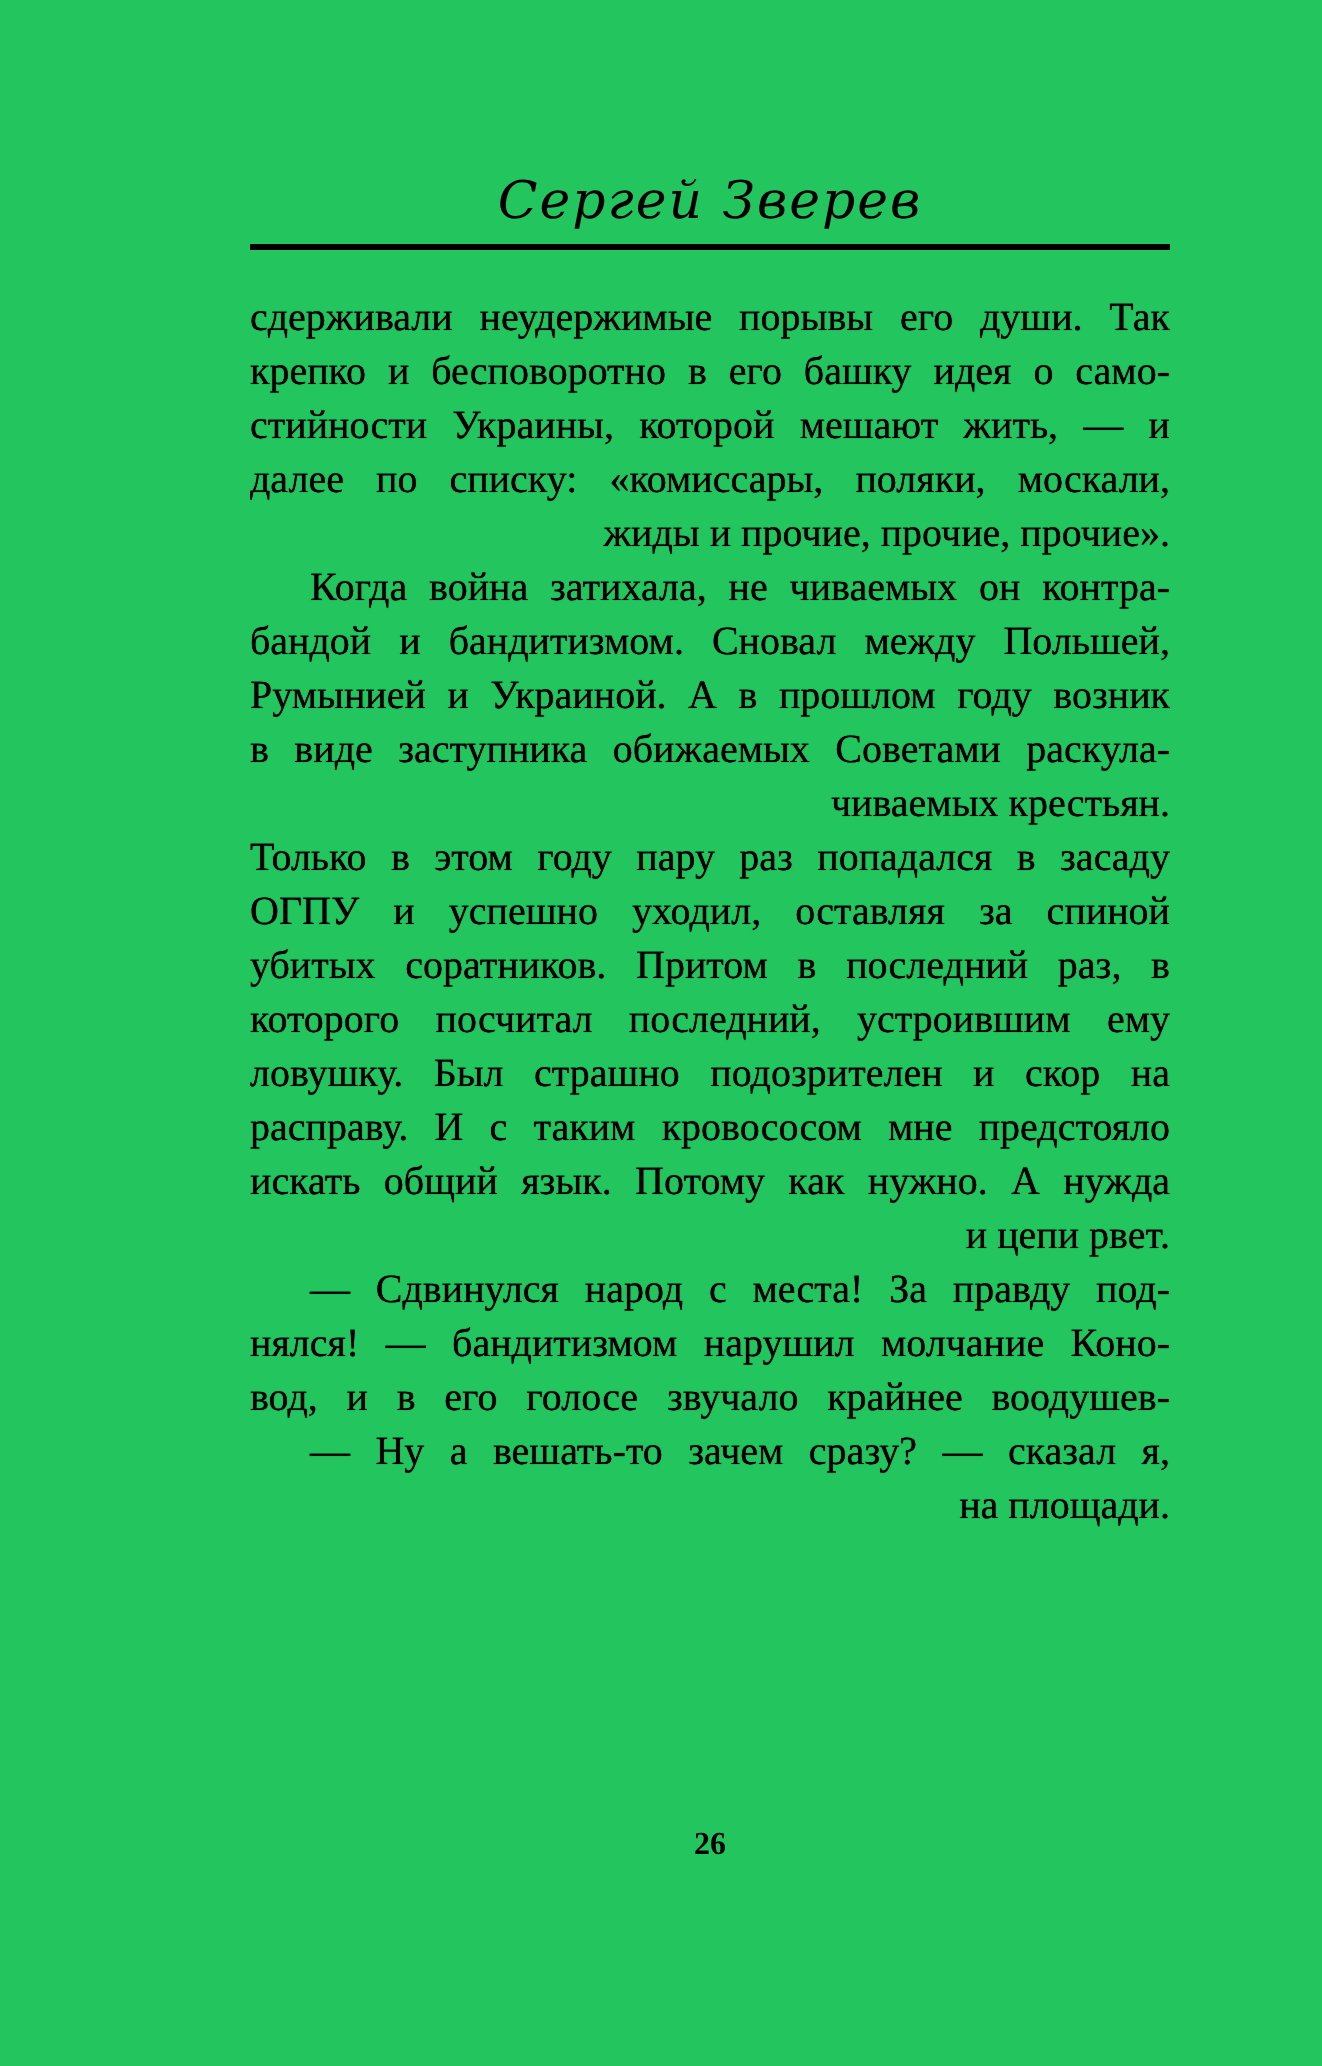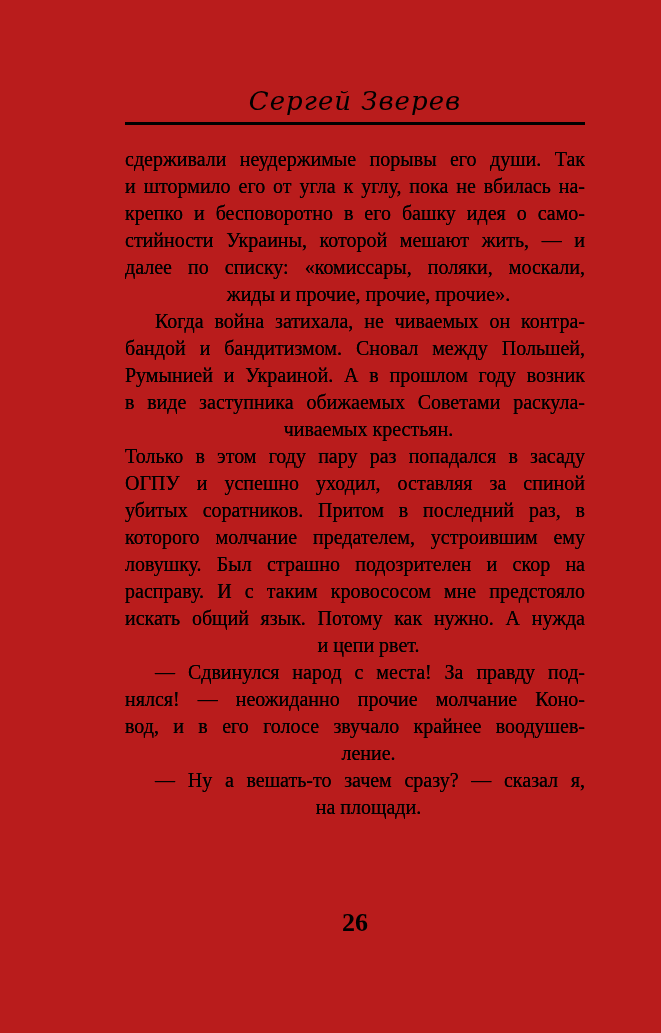--- a/index.html
+++ b/index.html
@@ -4,21 +4,21 @@
 <style>
   html, body {
     margin: 0;
     padding: 0;
     background: #ffffff;
   }
   .page {
     position: relative;
     width: 661px;
     height: 1033px;
-    background: #b91c1c;
+    background: #22c55e;
     overflow: hidden;
     font-family: "Liberation Serif", serif;
     color: #000000;
   }
   .content {
     position: absolute;
     left: 125px;
     top: 0;
     width: 460px;
     height: 100%;
@@ -59,69 +59,67 @@
     white-space: normal;
   }
   
   .line::after {
     content: "";
     display: inline-block;
     width: 100%;
     height: 0;
   }
   .line.last {
-    text-align: center;
+    text-align: right;
     margin-left: 27px;
   }
   .line.last::after {
     content: none;
   }
   .line.indent {
     text-indent: 30px;
   }
   .folio {
     position: absolute;
     top: 909px;
     left: 0;
     width: 100%;
     text-align: center;
     font-weight: bold;
-    font-size: 26px;
+    font-size: 16px;
     line-height: 27px;
   }
 </style>
 </head>
 <body>
 
 <div class="page">
   <div class="content">
     <div class="running-head">Сергей Зверев</div>
     <div class="rule"></div>
     <div class="body">
         <div class="line">сдерживали неудержимые порывы его души. Так</div>
-        <div class="line">и штормило его от угла к углу, пока не вбилась на-</div>
         <div class="line">крепко и бесповоротно в его башку идея о само-</div>
         <div class="line">стийности Украины, которой мешают жить, — и</div>
         <div class="line">далее по списку: «комиссары, поляки, москали,</div>
         <div class="line last">жиды и прочие, прочие, прочие».</div>
         <div class="line indent">Когда война затихала, не чиваемых он контра-</div>
         <div class="line">бандой и бандитизмом. Сновал между Польшей,</div>
         <div class="line">Румынией и Украиной. А в прошлом году возник</div>
         <div class="line">в виде заступника обижаемых Советами раскула-</div>
         <div class="line last">чиваемых крестьян.</div>
         <div class="line">Только в этом году пару раз попадался в засаду</div>
         <div class="line">ОГПУ и успешно уходил, оставляя за спиной</div>
         <div class="line">убитых соратников. Притом в последний раз, в</div>
-        <div class="line">которого молчание предателем, устроившим ему</div>
+        <div class="line">которого посчитал последний, устроившим ему</div>
         <div class="line">ловушку. Был страшно подозрителен и скор на</div>
         <div class="line">расправу. И с таким кровососом мне предстояло</div>
         <div class="line">искать общий язык. Потому как нужно. А нужда</div>
         <div class="line last">и цепи рвет.</div>
         <div class="line indent">— Сдвинулся народ с места! За правду под-</div>
-        <div class="line">нялся! — неожиданно прочие молчание Коно-</div>
+        <div class="line">нялся! — бандитизмом нарушил молчание Коно-</div>
         <div class="line">вод, и в его голосе звучало крайнее воодушев-</div>
-        <div class="line last">ление.</div>
         <div class="line indent">— Ну а вешать-то зачем сразу? — сказал я,</div>
         <div class="line last">на площади.</div>
       </div>
     <div class="folio">26</div>
   </div>
 </div>
 
 </body></html>

